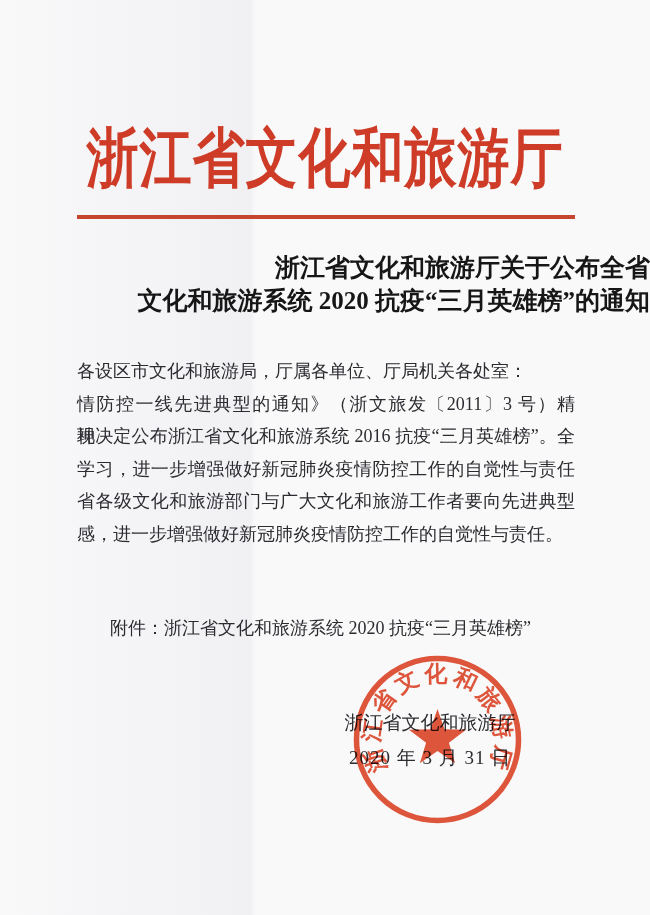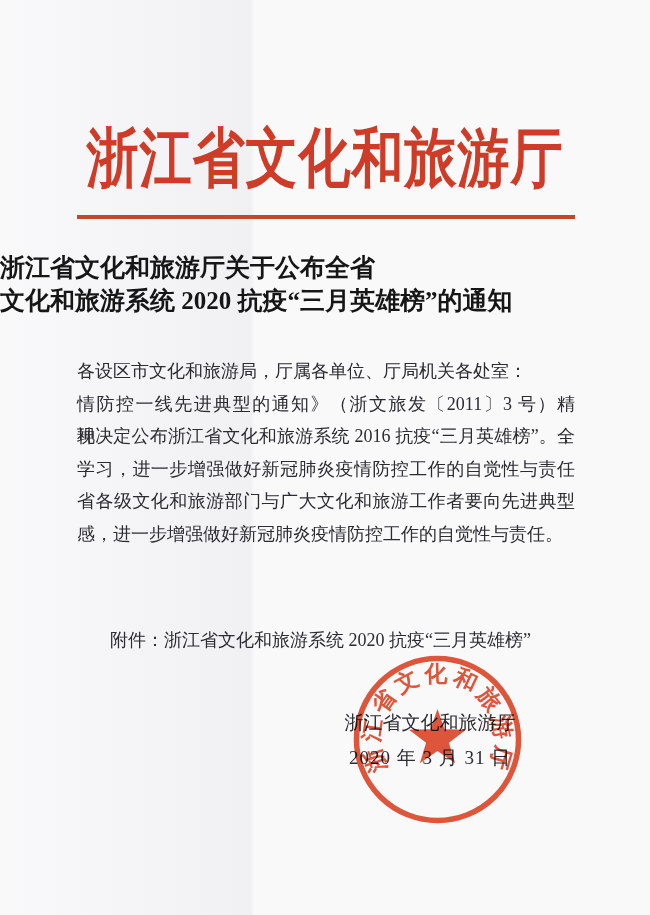--- a/index.html
+++ b/index.html
@@ -37,21 +37,21 @@
     position: absolute;
     top: 215px; left: 77px;
     width: 498px; height: 4px;
     background: #c5452f;
   }
 
   
   .doc-title {
     position: absolute;
     top: 251px; left: 0; width: 650px;
-    text-align: left;
+    text-align: right;
     font-size: 25px;
     line-height: 33px;
     font-weight: 700;
     color: #161616;
     white-space: nowrap;
   }
 
   
   .body-block {
     position: absolute;
@@ -72,21 +72,20 @@
   }
   .line.indent { padding-left: 36px; letter-spacing: -0.5px; }
 
   .attachment {
     position: absolute;
     top: 612px; left: 110px;
     font-size: 18px;
     line-height: 32.5px;
     color: #2b2b30;
     white-space: nowrap;
-    margin-top: 12px;
   }
 
   .signature {
     position: absolute;
     top: 710px; left: 255px; width: 350px;
     text-align: center;
     font-size: 19px;
     line-height: 26px;
     color: #2b2b30;
     white-space: nowrap;

